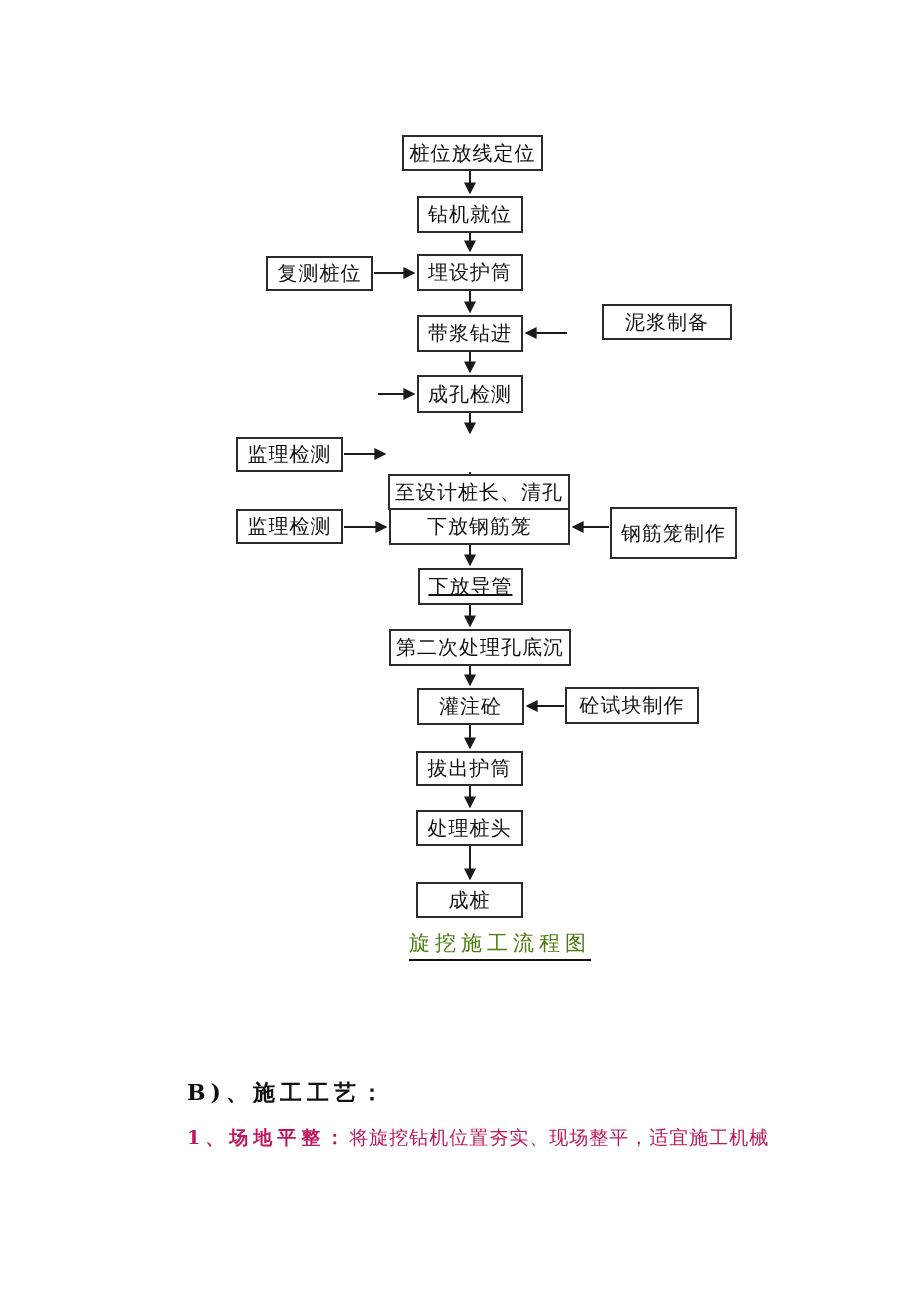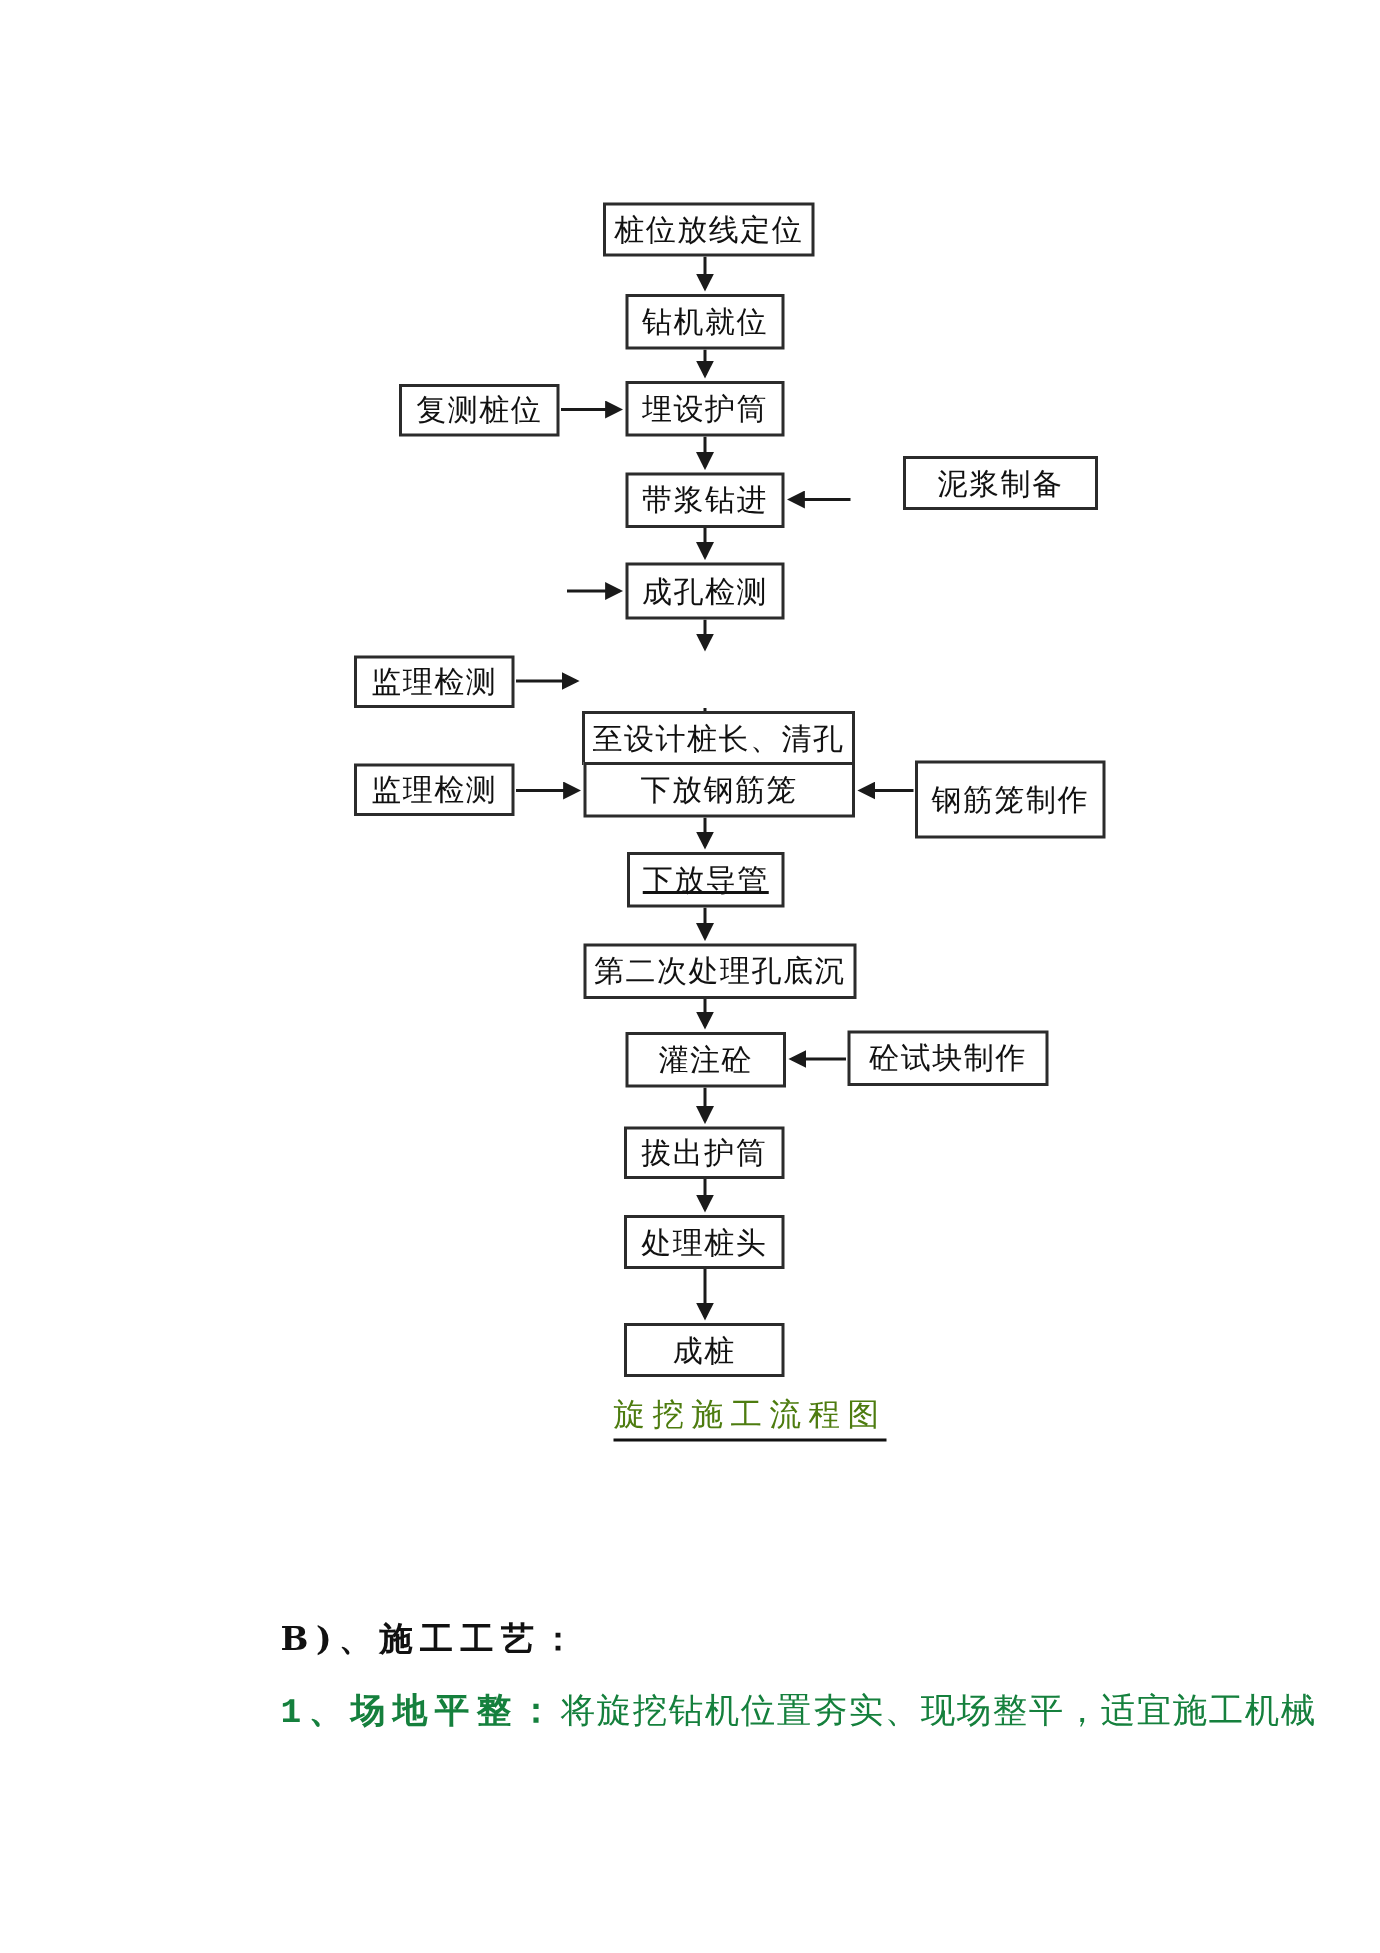--- a/index.html
+++ b/index.html
@@ -58,24 +58,23 @@
     top: 1078px;
     font-size: 22px;
     font-weight: bold;
     letter-spacing: 5px;
     color: #111111;
   }
   .para-line {
     position: absolute;
     left: 187px;
     top: 1125px;
-    font-size: 23px;
-    color: #15803d;
+    font-size: 19px;
+    color: #be185d;
     white-space: nowrap;
-    font-family: Liberation Mono, monospace;
   }
   .para-line .bold-label {
     font-weight: bold;
     letter-spacing: 5px;
   }
   .para-line .regular-text {
     font-weight: normal;
     letter-spacing: 1px;
   }
 </style>

